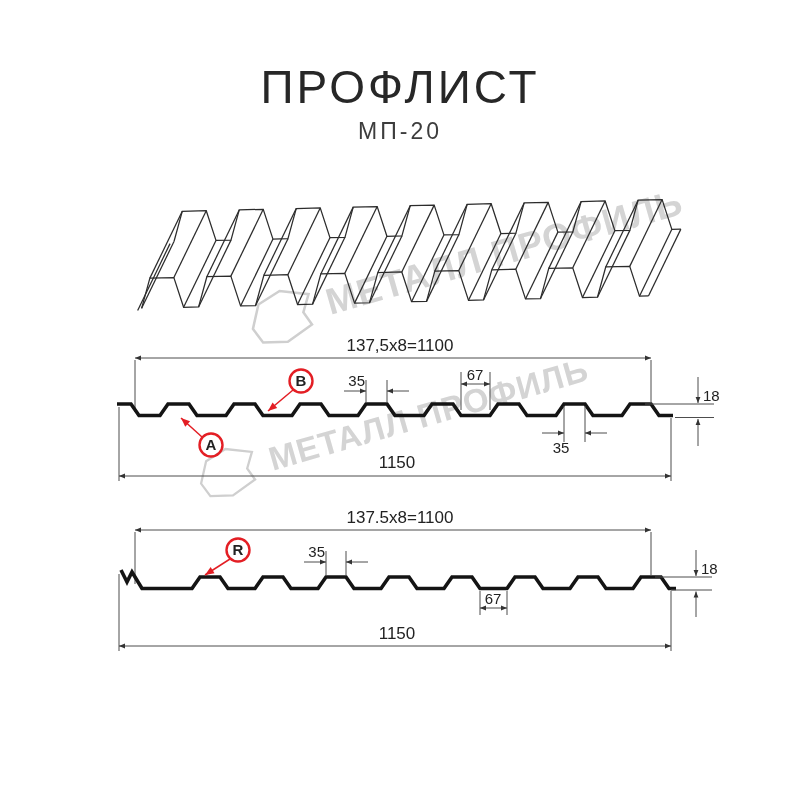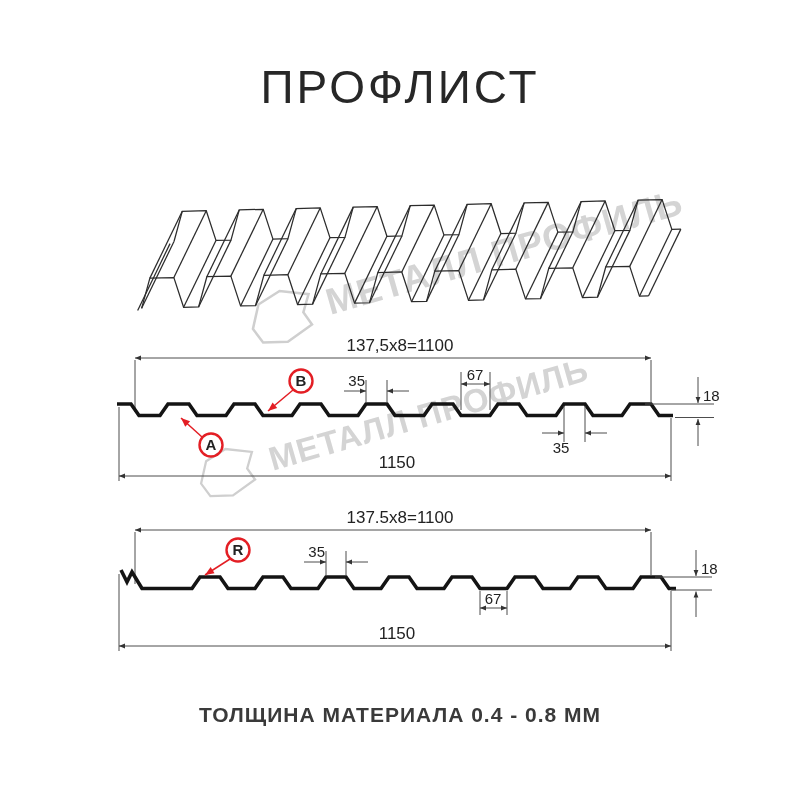--- a/index.html
+++ b/index.html
@@ -43,20 +43,21 @@
   </div>
 
   <div class="wm" id="wm2">
     <svg width="64" height="53" viewBox="0 0 70 57">
       <path d="M4,32 L16,10 L40,3 L67,14 L57,30 L62,44 L34,54 L10,48 Z" fill="none" stroke="#cfcfcf" stroke-width="2.5"></path>
     </svg>
     <span>МЕТАЛЛ ПРОФИЛЬ</span>
   </div>
 
   <div id="title">ПРОФЛИСТ</div>
+  <div id="subtitle">МП-20</div>
 
   <svg id="diagram" width="800" height="800" viewBox="0 0 800 800">
     <defs>
       <marker id="arr" viewBox="0 0 10 10" refX="10" refY="5" markerWidth="11" markerHeight="6" orient="auto-start-reverse">
           <path d="M0,1 L10,5 L0,9 Z" fill="#333"></path>
         </marker>
       <marker id="arrRed" viewBox="0 0 10 10" refX="10" refY="5" markerWidth="9" markerHeight="6" orient="auto-start-reverse">
           <path d="M0,1 L10,5 L0,9 Z" fill="#e31e24"></path>
         </marker>
     </defs>
@@ -190,14 +191,13 @@
       <line class="thin" x1="696" y1="617" x2="696" y2="591.5" marker-end="url(#arr)"></line>
       <text class="dimtxt" x="701" y="574" text-anchor="start">18</text>
 
       <line class="thin" x1="119" y1="574" x2="119" y2="651"></line>
       <line class="thin" x1="671" y1="591" x2="671" y2="651"></line>
       <line class="thin" x1="119" y1="646" x2="671" y2="646" marker-start="url(#arr)" marker-end="url(#arr)"></line>
       <text class="dimtxt-lg" x="397" y="639" text-anchor="middle">1150</text>
     </g>
   </svg>
 
-  <div id="footer">ТОЛЩИНА МАТЕРИАЛА 0.4 - 0.8 ММ</div>
 </div>
 
 </body></html>

